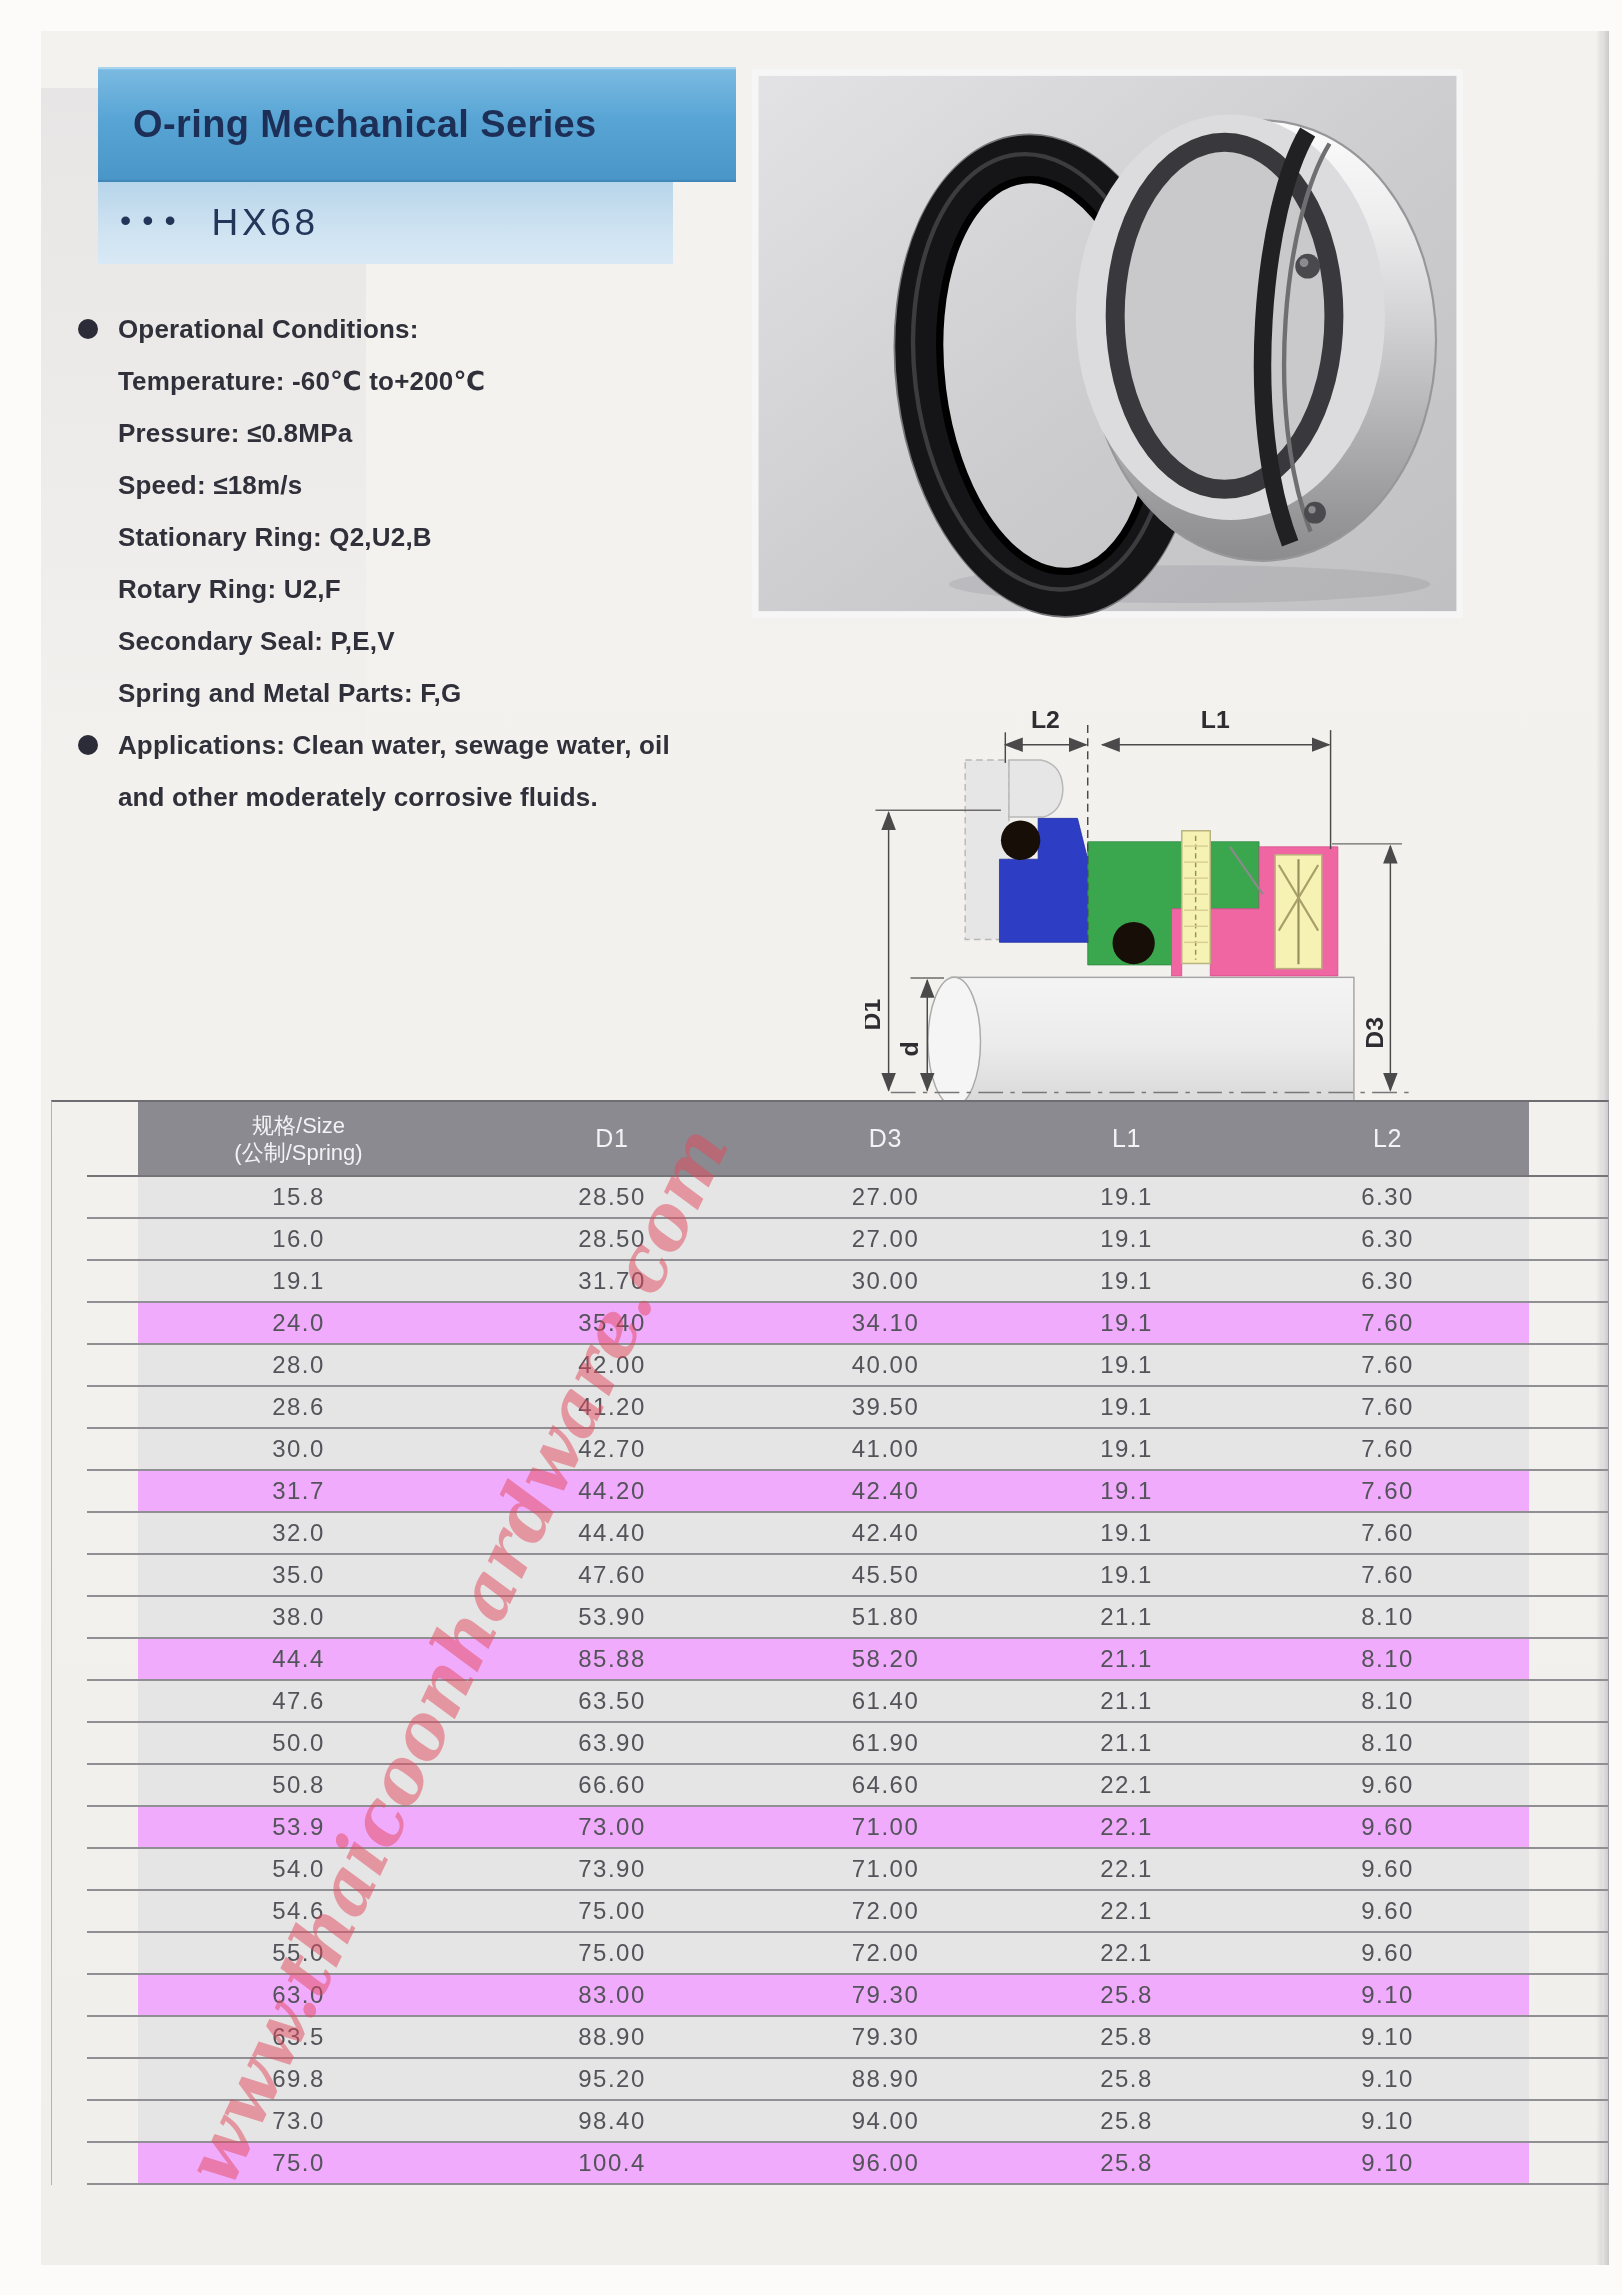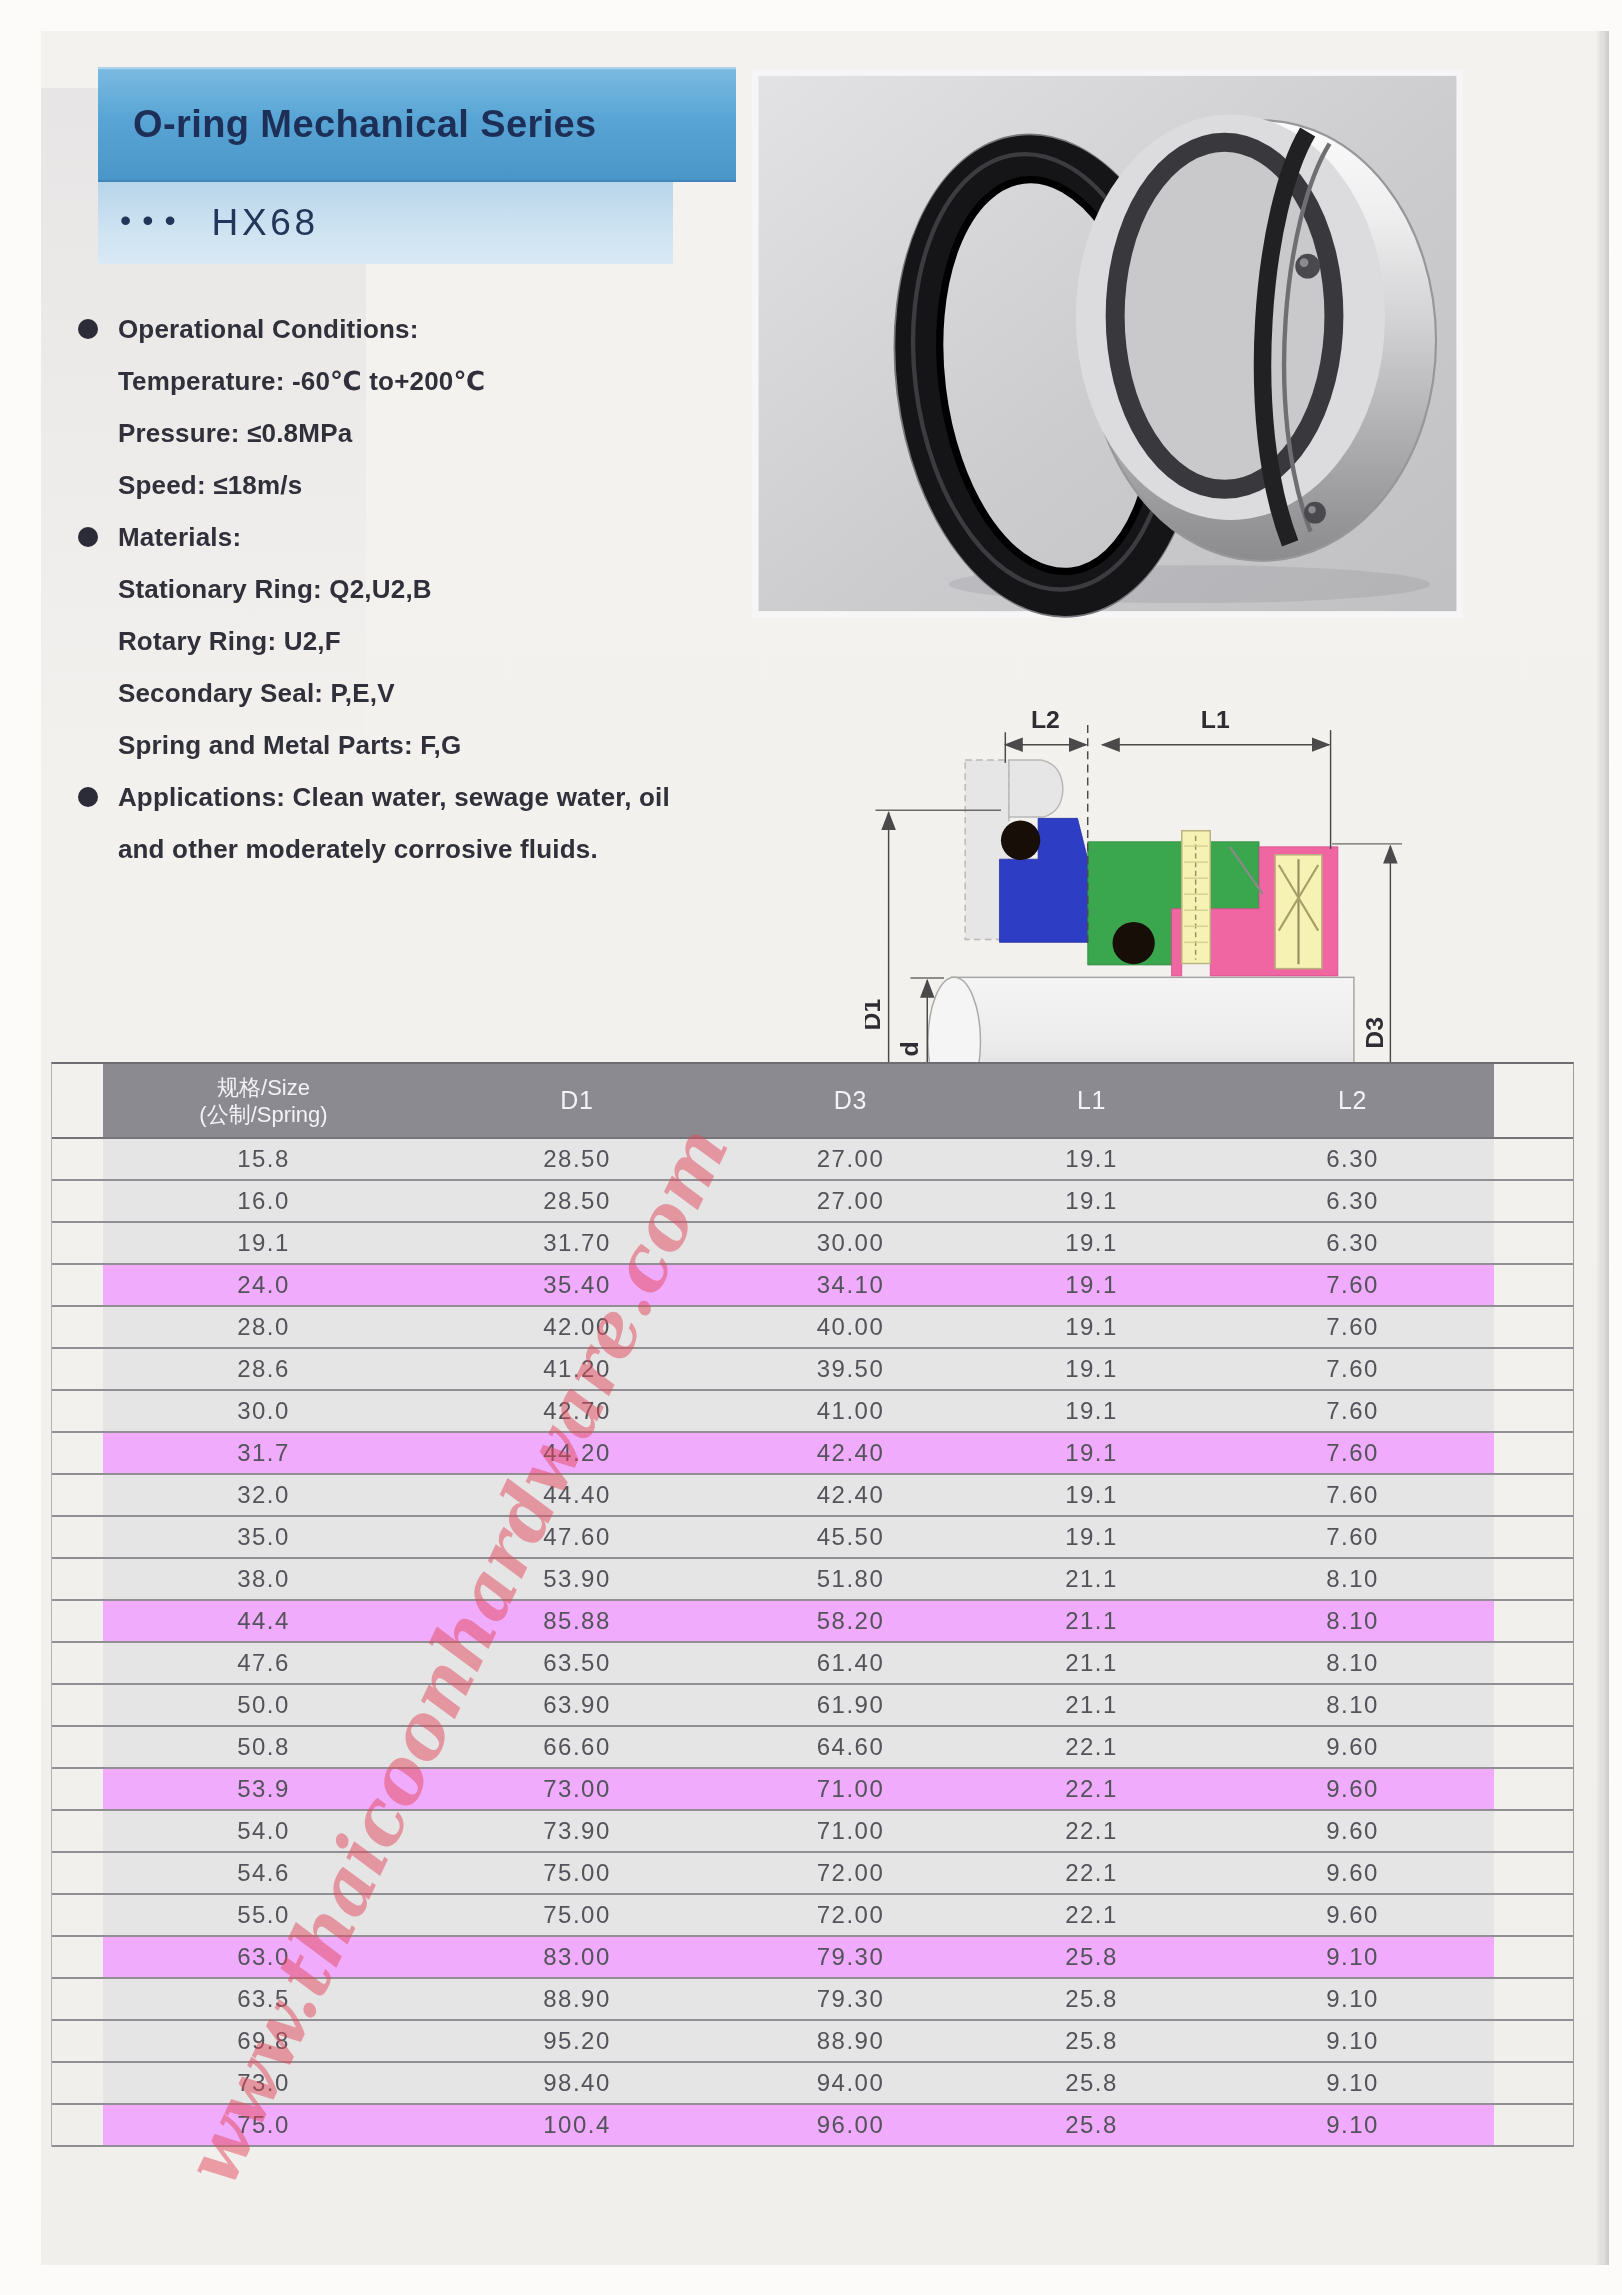--- a/index.html
+++ b/index.html
@@ -26,22 +26,22 @@
   
   .specs{position:absolute;left:72px;top:303px;width:671px;}
   .spec-line{display:flex;align-items:center;height:52px;}
   .bullet{width:20.4px;height:20.4px;border-radius:50%;background:#2c2c38;margin:0 19.7px 0 5.8px;flex:0 0 20.4px;}
   .spec-text{font-size:26px;font-weight:bold;color:#30303a;letter-spacing:0.2px;white-space:nowrap;}
   
   .photo{position:absolute;left:752px;top:69px;width:711px;height:549px;}
   .diagram{position:absolute;left:865px;top:690px;width:584px;height:423px;}
   .diagram text{font-family:"Liberation Sans","DejaVu Sans",sans-serif;font-weight:bold;fill:#2e2e32;}
   
-  .spec-table{position:absolute;left:51px;top:1062px;width:1521px;
-        border-top:2.9px solid #6d6d72;border-left:1.5px solid #b2b2b8;border-right:1.5px solid #9b9ba1;}
+  .spec-table{position:absolute;left:51px;top:1100px;width:1521px;
+        border-top:2.9px solid #6d6d72;border-left:1.5px solid #b2b2b8;border-right:1.5px solid #9b9ba1;padding-left:35px;}
   .t-header-wrap{border-bottom:2.9px solid #757579;}
   .t-header{margin:0 79px 0 51px;height:73px;background:#8a8a90;}
   .cols{display:grid;grid-template-columns:321px 306px 241px 241px 281px;}
   .t-h{display:flex;align-items:center;justify-content:center;color:#f3f3f5;font-size:25px;letter-spacing:0.7px;}
   .size-h{flex-direction:column;font-size:22px;line-height:27px;letter-spacing:0;}
   .t-row-wrap{border-bottom:2.2px solid #8f8f94;height:42px;box-sizing:border-box;}
   .t-row{margin:0 79px 0 51px;height:100%;background:#e5e5e5;}
   .t-row.shaded{background:#f0abfc;}
   .t-cell{display:flex;align-items:center;justify-content:center;font-size:24px;color:#53535a;letter-spacing:1.5px;}
   
@@ -80,24 +80,20 @@
       <div class="spec-line">
         <span class="bullet" style="visibility: hidden;"></span>
         <span class="spec-text">Pressure: ≤0.8MPa</span>
       </div>
 
       <div class="spec-line">
         <span class="bullet" style="visibility: hidden;"></span>
         <span class="spec-text">Speed: ≤18m/s</span>
       </div>
 
-      <div class="spec-line">
-        <span class="bullet"></span>
-        <span class="spec-text">Materials:</span>
-      </div>
 
       <div class="spec-line">
         <span class="bullet" style="visibility: hidden;"></span>
         <span class="spec-text">Stationary Ring: Q2,U2,B</span>
       </div>
 
       <div class="spec-line">
         <span class="bullet" style="visibility: hidden;"></span>
         <span class="spec-text">Rotary Ring: U2,F</span>
       </div>

